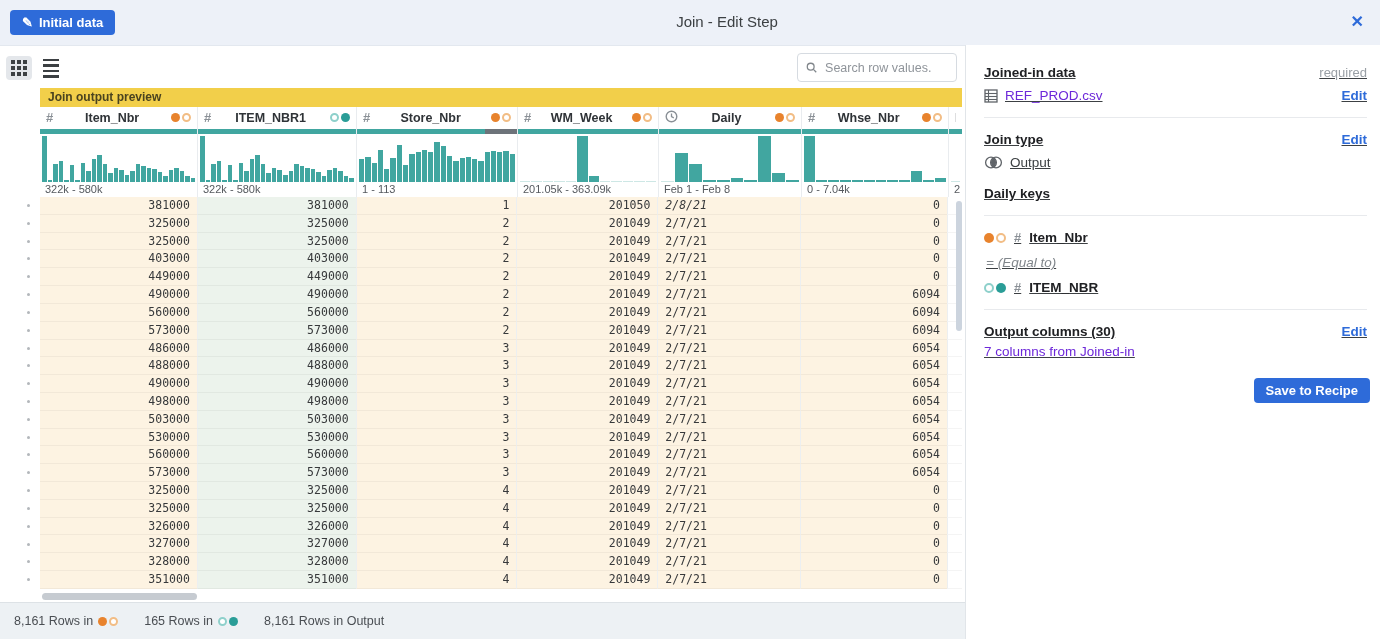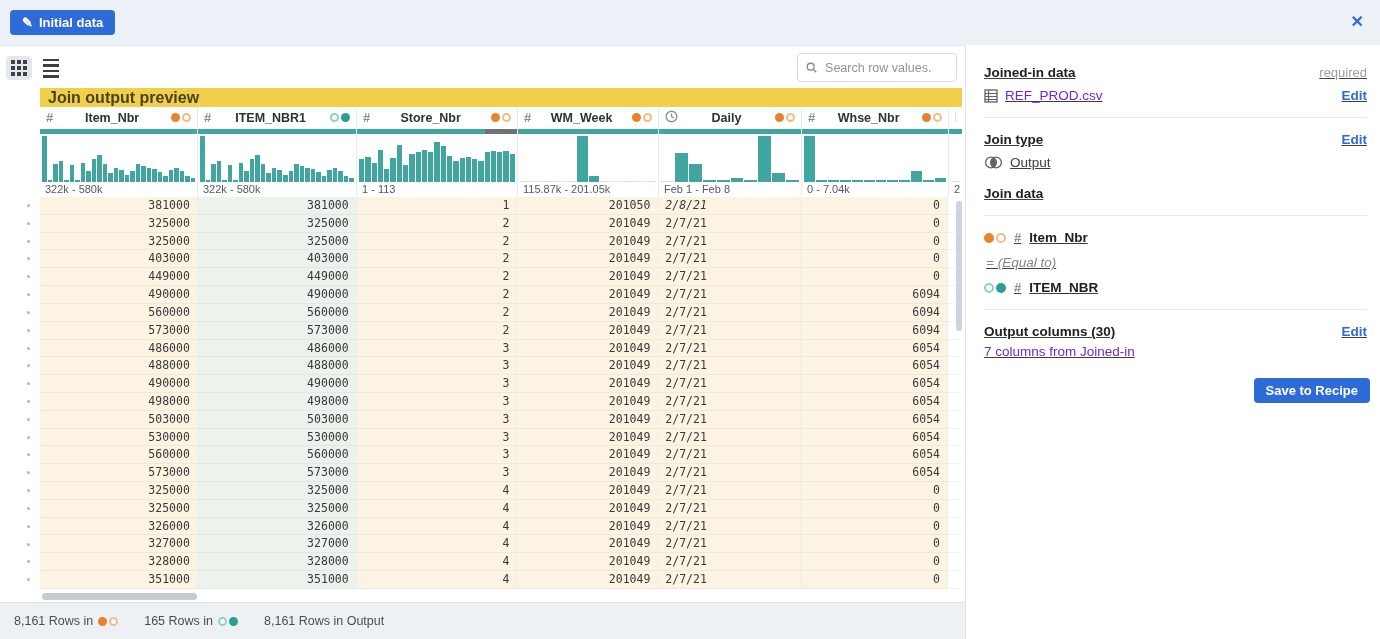--- a/index.html
+++ b/index.html
@@ -30,21 +30,21 @@
   .listicon span{display:block;width:16px;height:2.5px;background:#3c4043;}
   .searchbox{
     left:797px;top:53px;width:160px;height:29px;box-sizing:border-box;background:#fff;
     border:1px solid #d6dbe1;border-radius:4px;display:flex;align-items:center;padding:0 8px;gap:6px;
   }
   .searchbox input{border:none;outline:none;width:100%;font-size:12.5px;color:#3c4043;font-family:"Liberation Sans",sans-serif;background:transparent;}
   .searchbox input::placeholder{color:#8f949a;}
 
   
   .tablewrap{left:40px;top:88px;width:922px;height:504px;overflow:hidden;}
-  .banner{height:19px;background:var(--yellow);color:#4a431f;font-size:16px;font-weight:bold;line-height:19px;padding-left:8px;}
+  .banner{height:19px;background:var(--yellow);color:#4a431f;font-size:12px;font-weight:bold;line-height:19px;padding-left:8px;}
   .cols{display:flex;}
   .colhead{box-sizing:border-box;border-left:1px solid #e9ecef;overflow:hidden;}
   .colhead:first-child{border-left:none;}
   .ch-top{display:flex;align-items:center;height:21px;padding:0 6px;gap:4px;cursor:pointer;}
   .ch-name{flex:1;text-align:center;font-size:12.5px;font-weight:bold;color:#2f3337;white-space:nowrap;overflow:hidden;}
   .hash{color:#8a9096;font-weight:bold;font-size:13px;}
   .dots{display:inline-flex;gap:2px;align-items:center;}
   .dot{width:9px;height:9px;border-radius:50%;box-sizing:border-box;}
   .dot.of{background:var(--orange);}
   .dot.oo{border:2px solid #f2bd85;background:#fff;}
@@ -100,20 +100,21 @@
   .dot.lg{width:10px;height:10px;}
 </style>
 </head>
 <body style="--blue: #2e6bd9; --teal: #41a6a0; --tealdot: #2a9d97; --orange: #e8832d; --yellow: #f2cf4a; --cream: #fdf3e2; --greencell: #ecf3ec;">
 
 <div class="abs topbar">
   <button class="btn-blue initial-btn">
     <span>✎</span>
     <span>Initial data</span>
   </button>
+  <div class="dialog-title">Join - Edit Step</div>
   <div class="close-x">✕</div>
 </div>
 
 <div class="abs viewtoggle">
   <div class="vt-btn sel">
     <span class="gridicon">
         <span></span>
         <span></span>
         <span></span>
         <span></span>
@@ -287,21 +288,21 @@
           <i class="zero" style="height: 1px;"></i>
           <i class="zero" style="height: 1px;"></i>
           <i style="height: 46px;"></i>
           <i style="height: 5.98px;"></i>
           <i class="zero" style="height: 1px;"></i>
           <i class="zero" style="height: 1px;"></i>
           <i class="zero" style="height: 1px;"></i>
           <i class="zero" style="height: 1px;"></i>
           <i class="zero" style="height: 1px;"></i>
         </div>
-        <div class="range">115.87k - 201.05k</div>
+        <div class="range">201.05k - 363.09k</div>
       </div>
       <div class="colhead" style="width: 143px;">
         <div class="ch-top">
           <span><svg width="13" height="13" viewBox="0 0 13 13">
               <circle cx="6.5" cy="6.5" r="5.3" fill="none" stroke="#8a9096" stroke-width="1.4"></circle>
               <path d="M6.5 3.4 V6.7 L8.8 7.8" fill="none" stroke="#8a9096" stroke-width="1.3"></path>
             </svg></span>
           <span class="ch-name">Daily</span>
           <span class="dots">
             <span class="dot of"></span>
@@ -636,21 +637,21 @@
   </div>
   <div class="iconrow">
     <svg width="19" height="15" viewBox="0 0 19 15">
       <circle cx="7" cy="7.5" r="5.4" fill="none" stroke="#5f6368" stroke-width="1.3"></circle>
       <circle cx="12" cy="7.5" r="5.4" fill="none" stroke="#5f6368" stroke-width="1.3"></circle>
       <path d="M9.5 2.9 A5.4 5.4 0 0 1 9.5 12.1 A5.4 5.4 0 0 1 9.5 2.9 Z" fill="#5f6368"></path>
     </svg>
     <span>Output</span>
   </div>
 
-  <div class="ptitle" style="margin-top:16px;">Join data</div>
+  <div class="ptitle" style="margin-top:16px;">Daily keys</div>
   <hr class="pdiv">
 
   <div class="keyrow">
     <span class="dots">
         <span class="dot lg of"></span>
         <span class="dot lg oo"></span>
       </span>
     <span class="hash">#</span>
     <span class="keyname">Item_Nbr</span>
   </div>

